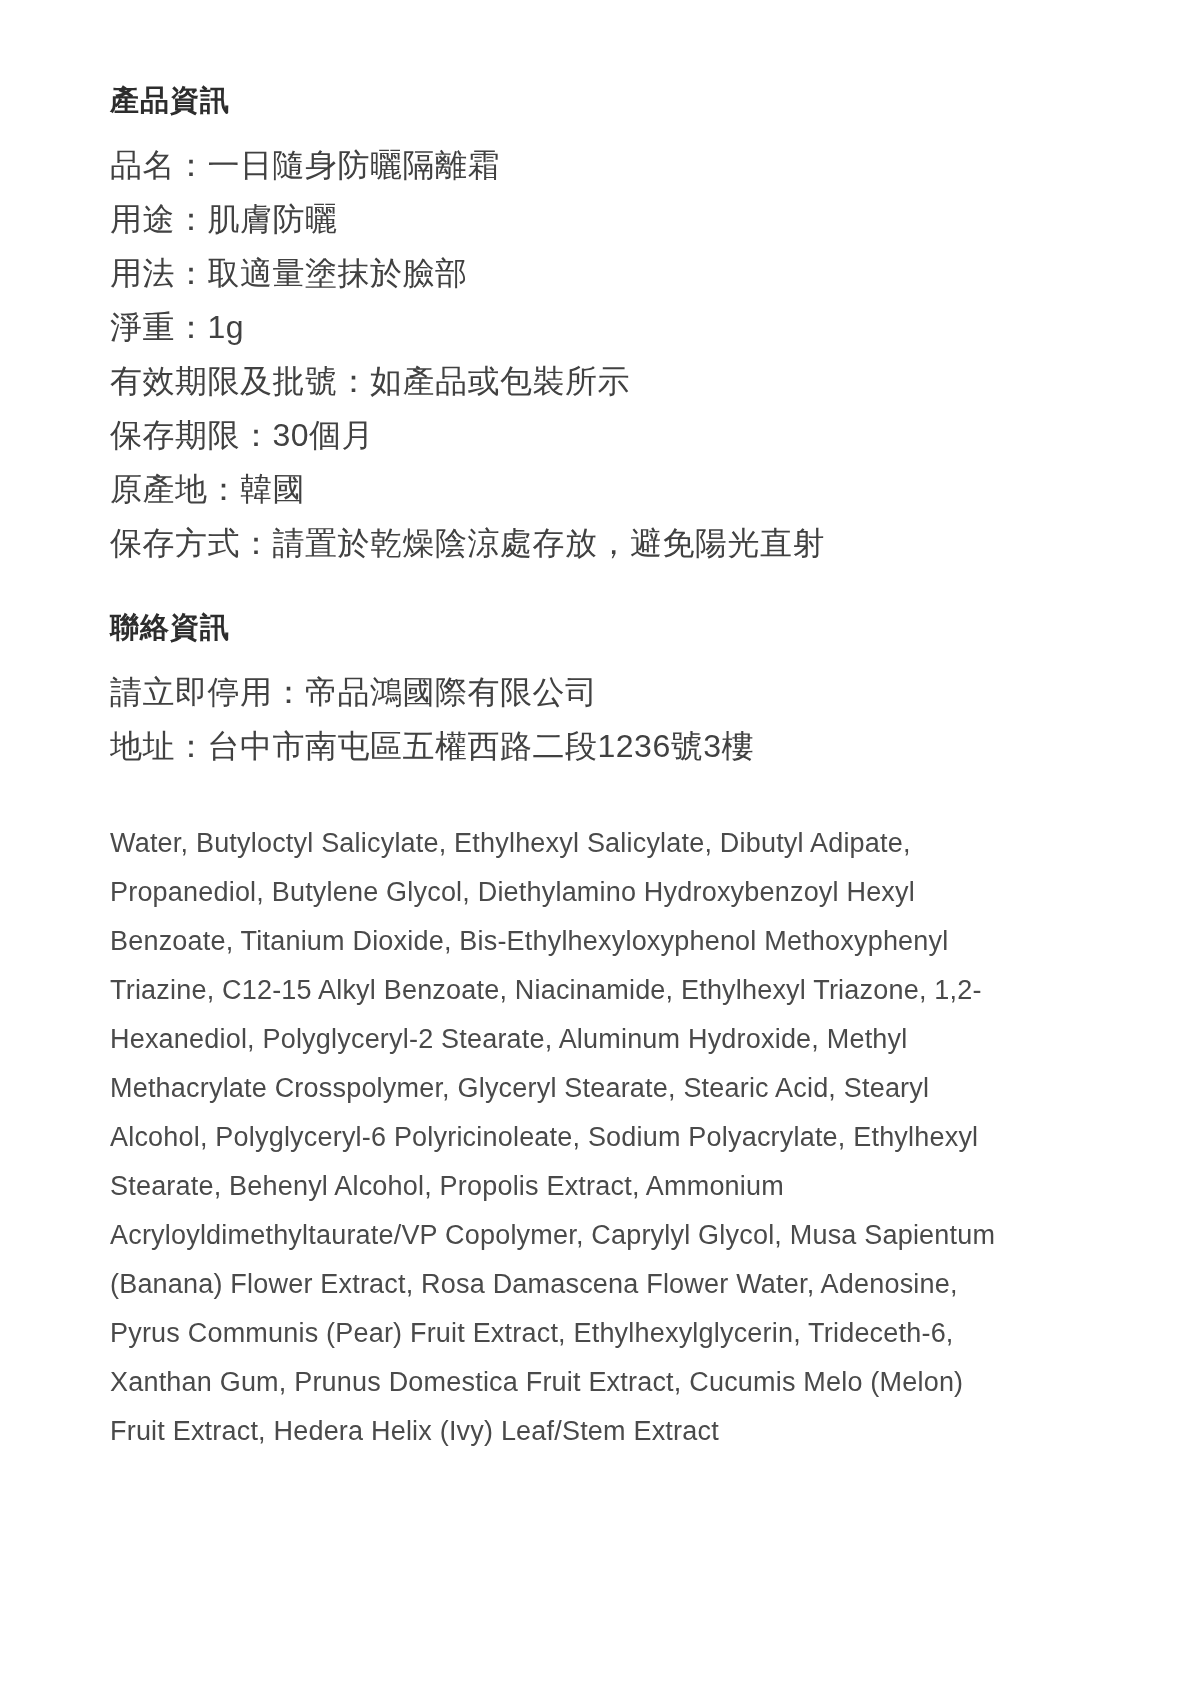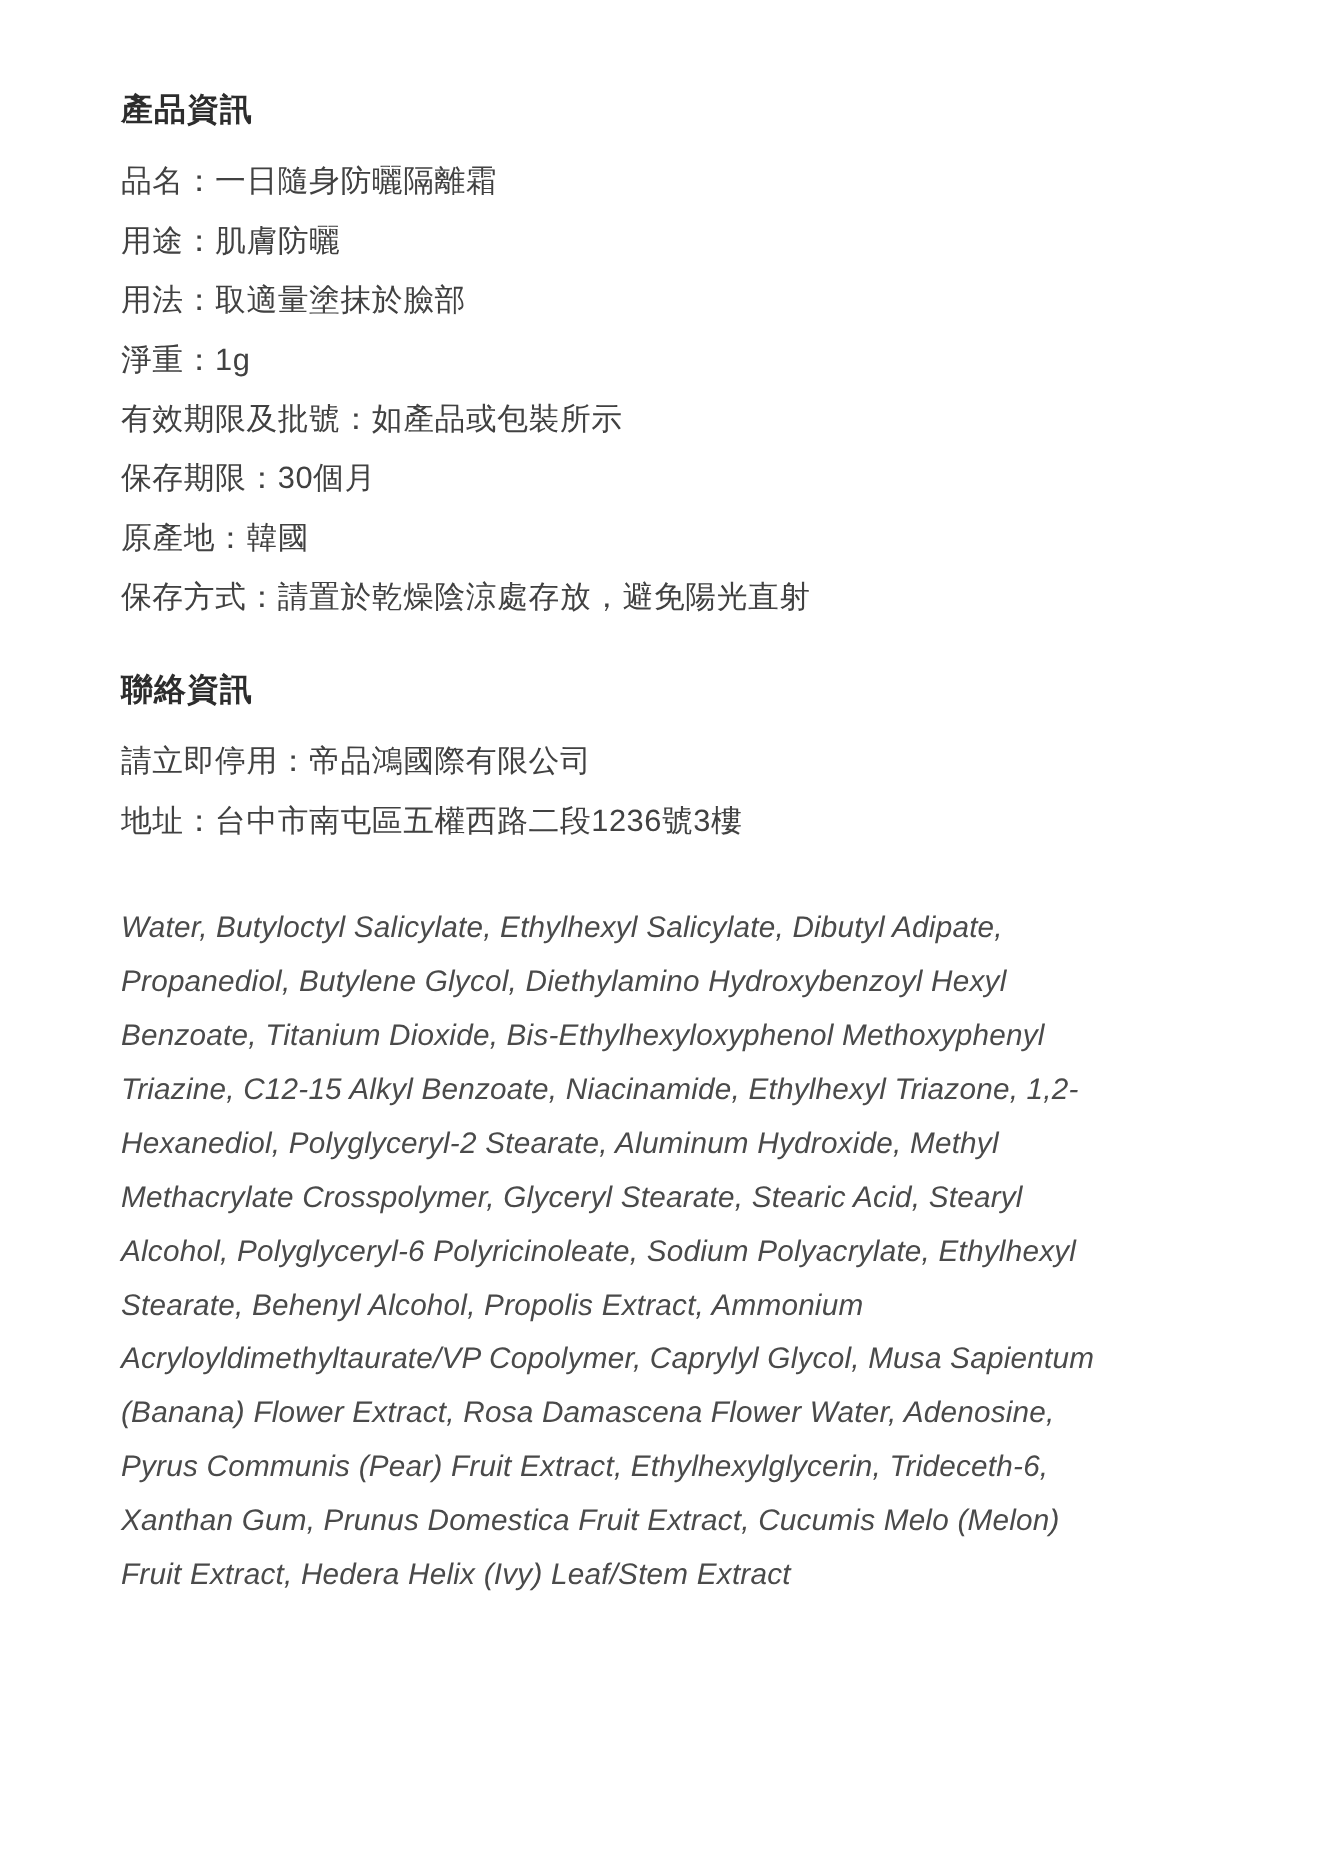--- a/index.html
+++ b/index.html
@@ -25,21 +25,21 @@
   }
   .section-title {
     font-size: 29px;
     line-height: 32px;
     font-weight: 700;
     color: #2d2d2d;
     letter-spacing: 1px;
     margin: 0 0 22px 0;
   }
   .info-line {
-    font-size: 28px;
+    font-size: 32px;
     line-height: 54px;
     font-weight: 300;
     color: #414141;
     letter-spacing: 0.5px;
     margin: 0;
     white-space: nowrap;
   }
   .section-contact {
     margin-top: 41px;
   }
@@ -50,21 +50,20 @@
     margin-bottom: 16px;
   }
   .ingredients-paragraph {
     font-size: 27px;
     line-height: 49px;
     font-weight: 300;
     color: #4a4a4a;
     letter-spacing: 0.2px;
     margin: 0;
     max-width: 905px;
-    font-style: italic;
   }
 </style>
 </head>
 <body>
 
 <div class="content">
 
   <div class="section section-product">
     <h2 class="section-title">產品資訊</h2>
     <p class="info-line">品名：一日隨身防曬隔離霜</p>

